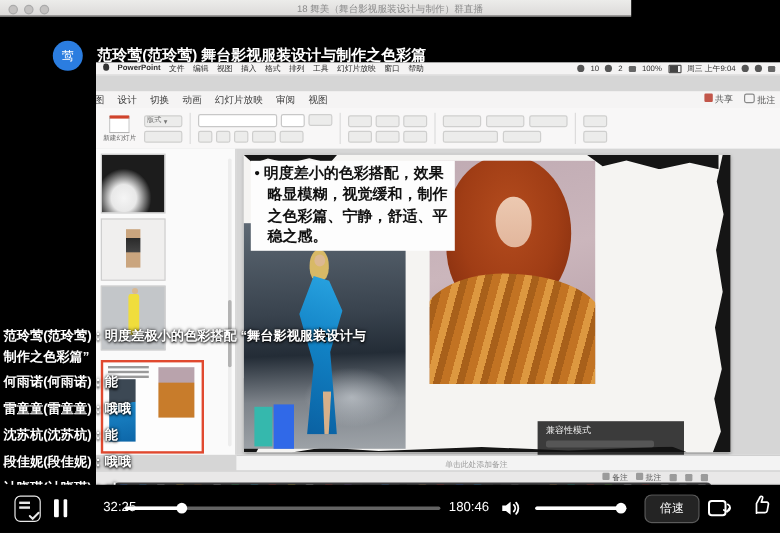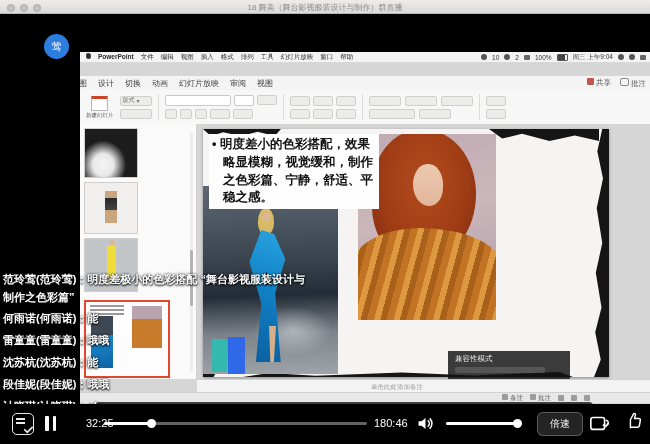--- a/index.html
+++ b/index.html
@@ -1,21 +1,21 @@
 <!DOCTYPE html>
 <html><head>
 <meta charset="utf-8">
 <style>
   html,body{margin:0;padding:0;background:#111;}
   #stage{position:relative;width:650px;height:444px;background:#000;overflow:hidden;
          font-family:"Liberation Sans",sans-serif;-webkit-font-smoothing:antialiased;}
   .abs{position:absolute;}
 
   
-  .titlebar{left:0;top:0;width:650px;height:13px;background:linear-gradient(#ececea,#dcdad9);border-bottom:1px solid #b9b7b6;}
+  .titlebar{left:0;top:0;width:526px;height:13px;background:linear-gradient(#ececea,#dcdad9);border-bottom:1px solid #b9b7b6;}
   .wdots{left:7px;top:4px;display:flex;gap:5px;}
   .wdot{width:6px;height:6px;border-radius:50%;background:#c4c2c1;border:0.5px solid #aaa;}
   .wtitle{left:0;top:2px;width:650px;text-align:center;font-size:8px;color:#8b8b8b;}
 
   
   .video{left:0;top:14px;width:650px;height:390px;background:#000;}
 
   .stream-head{left:44px;top:20px;display:flex;align-items:center;gap:12px;}
   .avatar{width:25px;height:25px;border-radius:50%;background:#2b7de0;color:#fff;font-size:10px;
           display:flex;align-items:center;justify-content:center;}
@@ -176,20 +176,21 @@
       <i class="wdot"></i>
       <i class="wdot"></i>
     </div>
     <div class="abs wtitle">18 舞美（舞台影视服装设计与制作）群直播</div>
   </div>
 
   <div class="abs video">
 
     <div class="abs stream-head">
       <div class="avatar">莺</div>
+      <div class="stream-title">范玲莺(范玲莺) 舞台影视服装设计与制作之色彩篇</div>
     </div>
 
     <div class="abs screen">
 
       <div class="abs menubar">
         <div class="mb-l">
           <i class="apple"></i>
           <span class="b">PowerPoint</span>
           <span>文件</span>
           <span>编辑</span>

